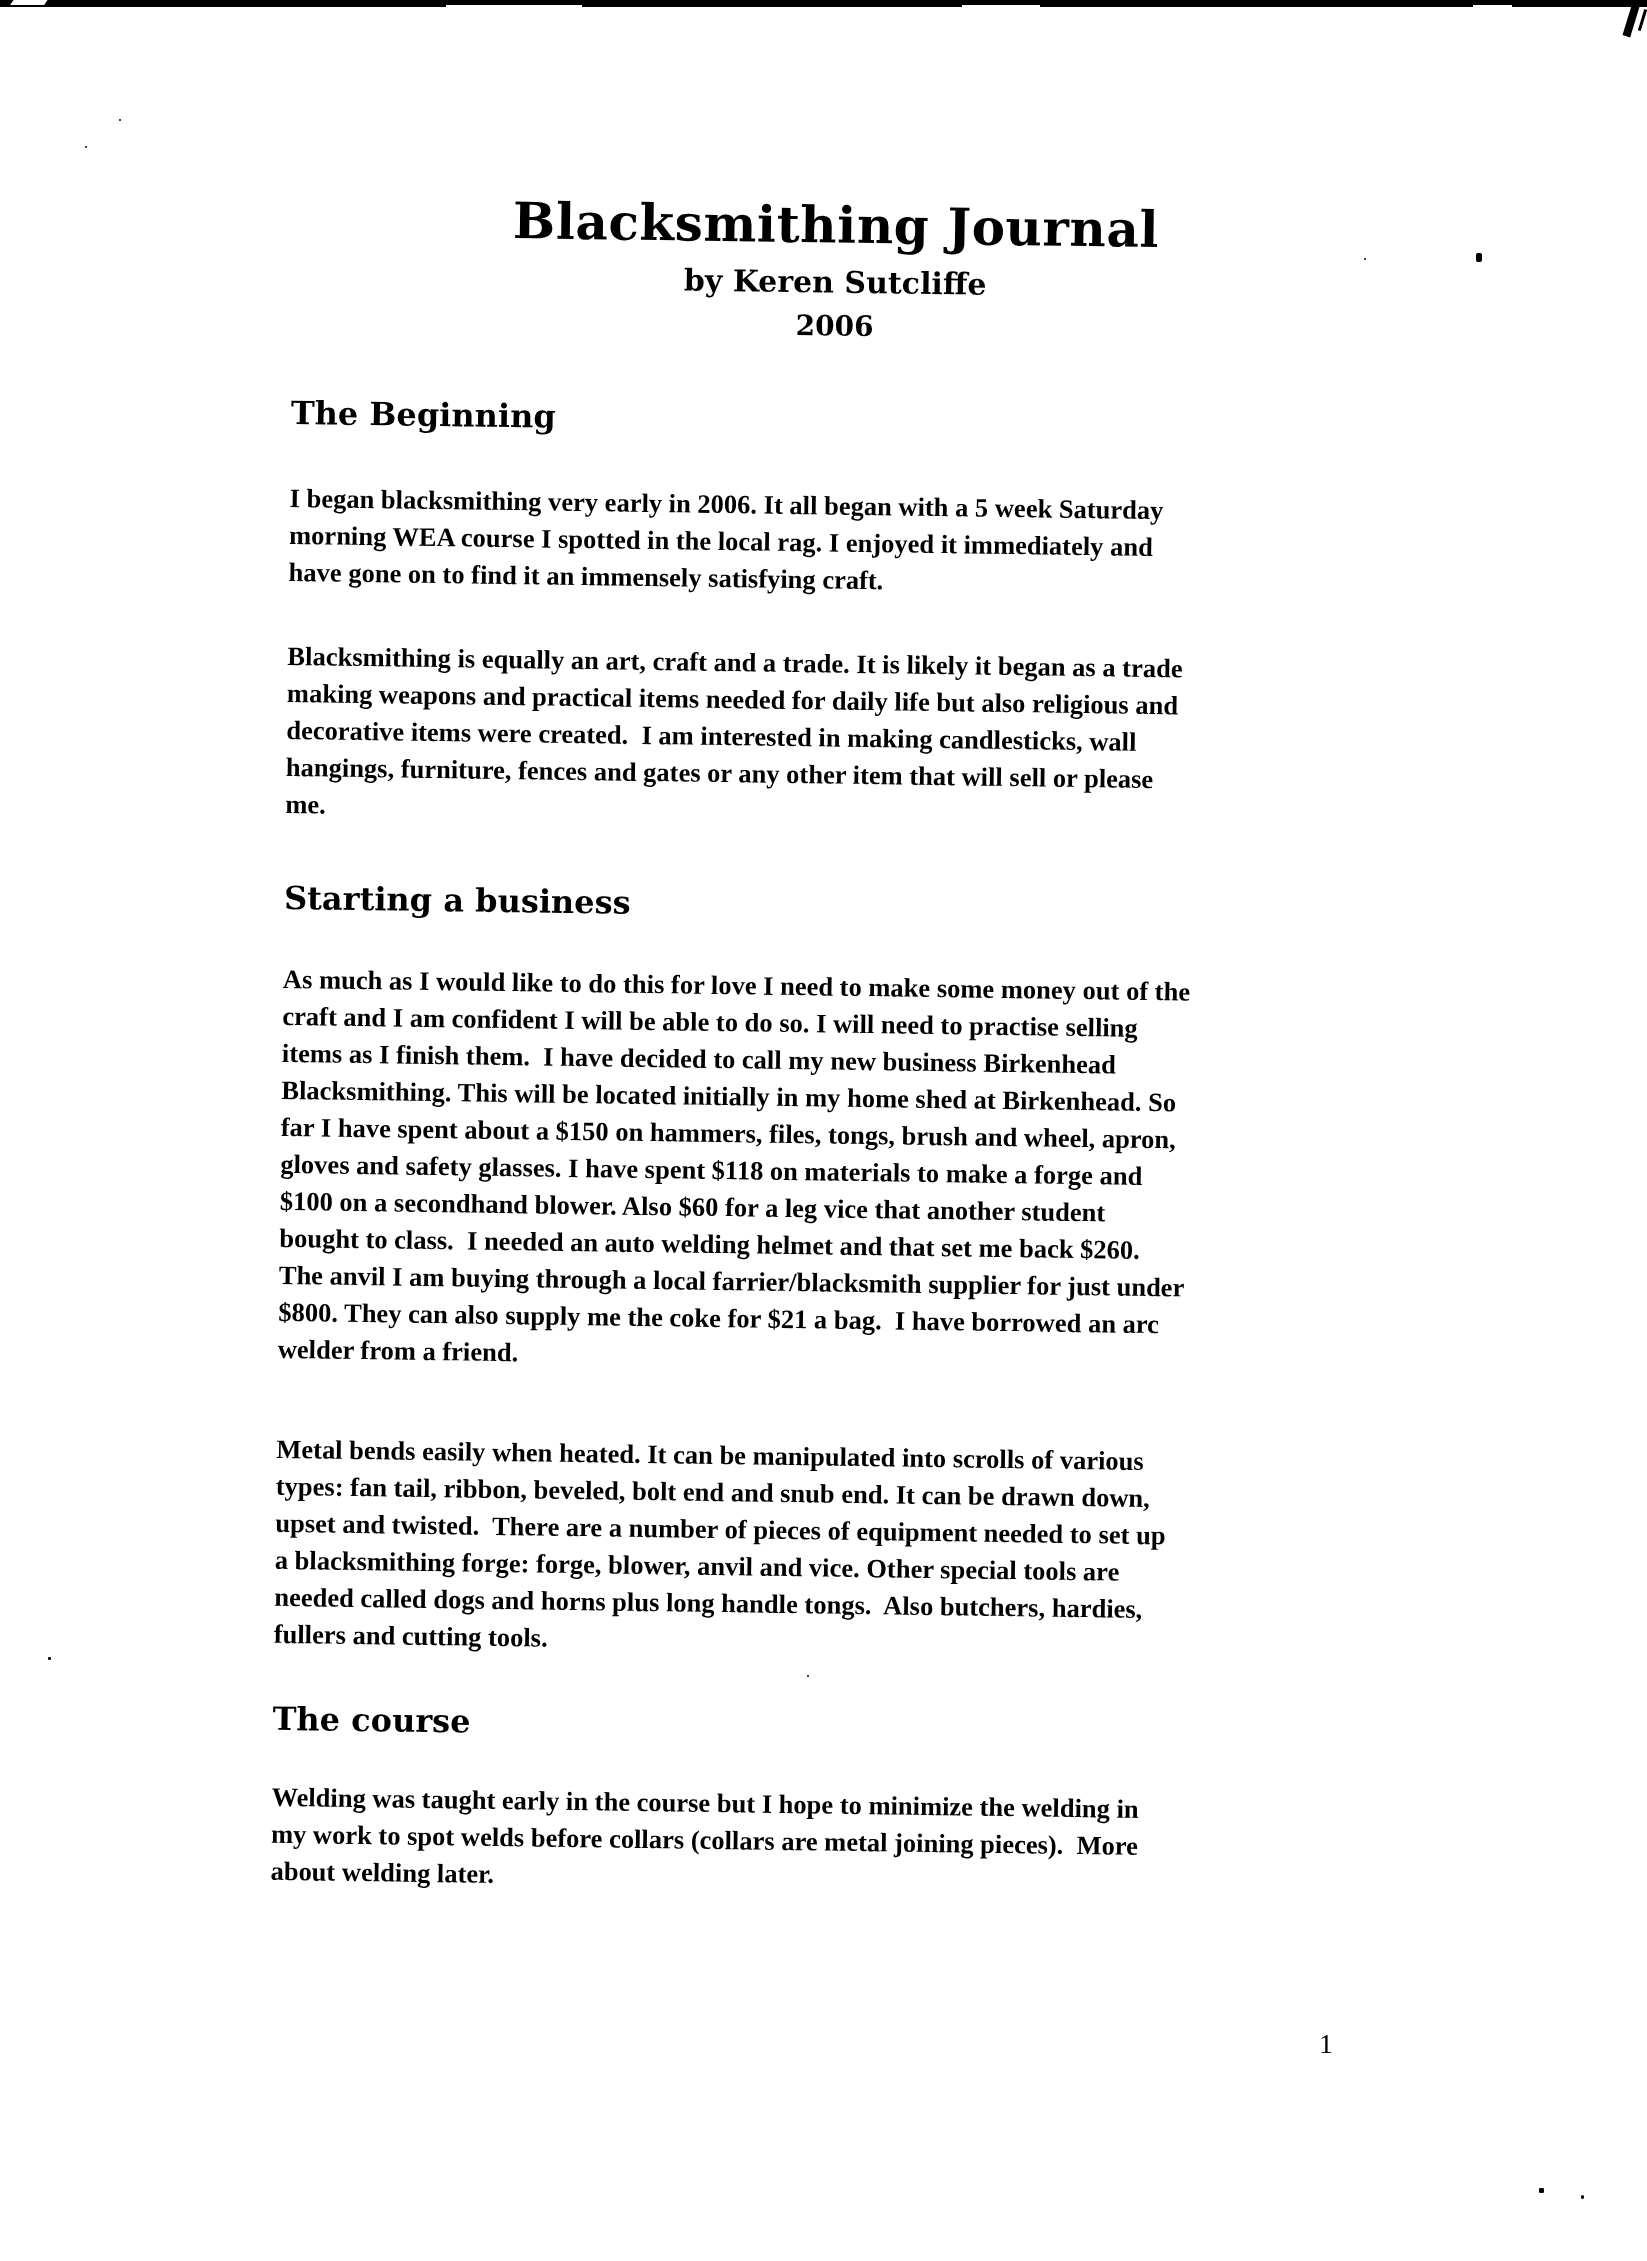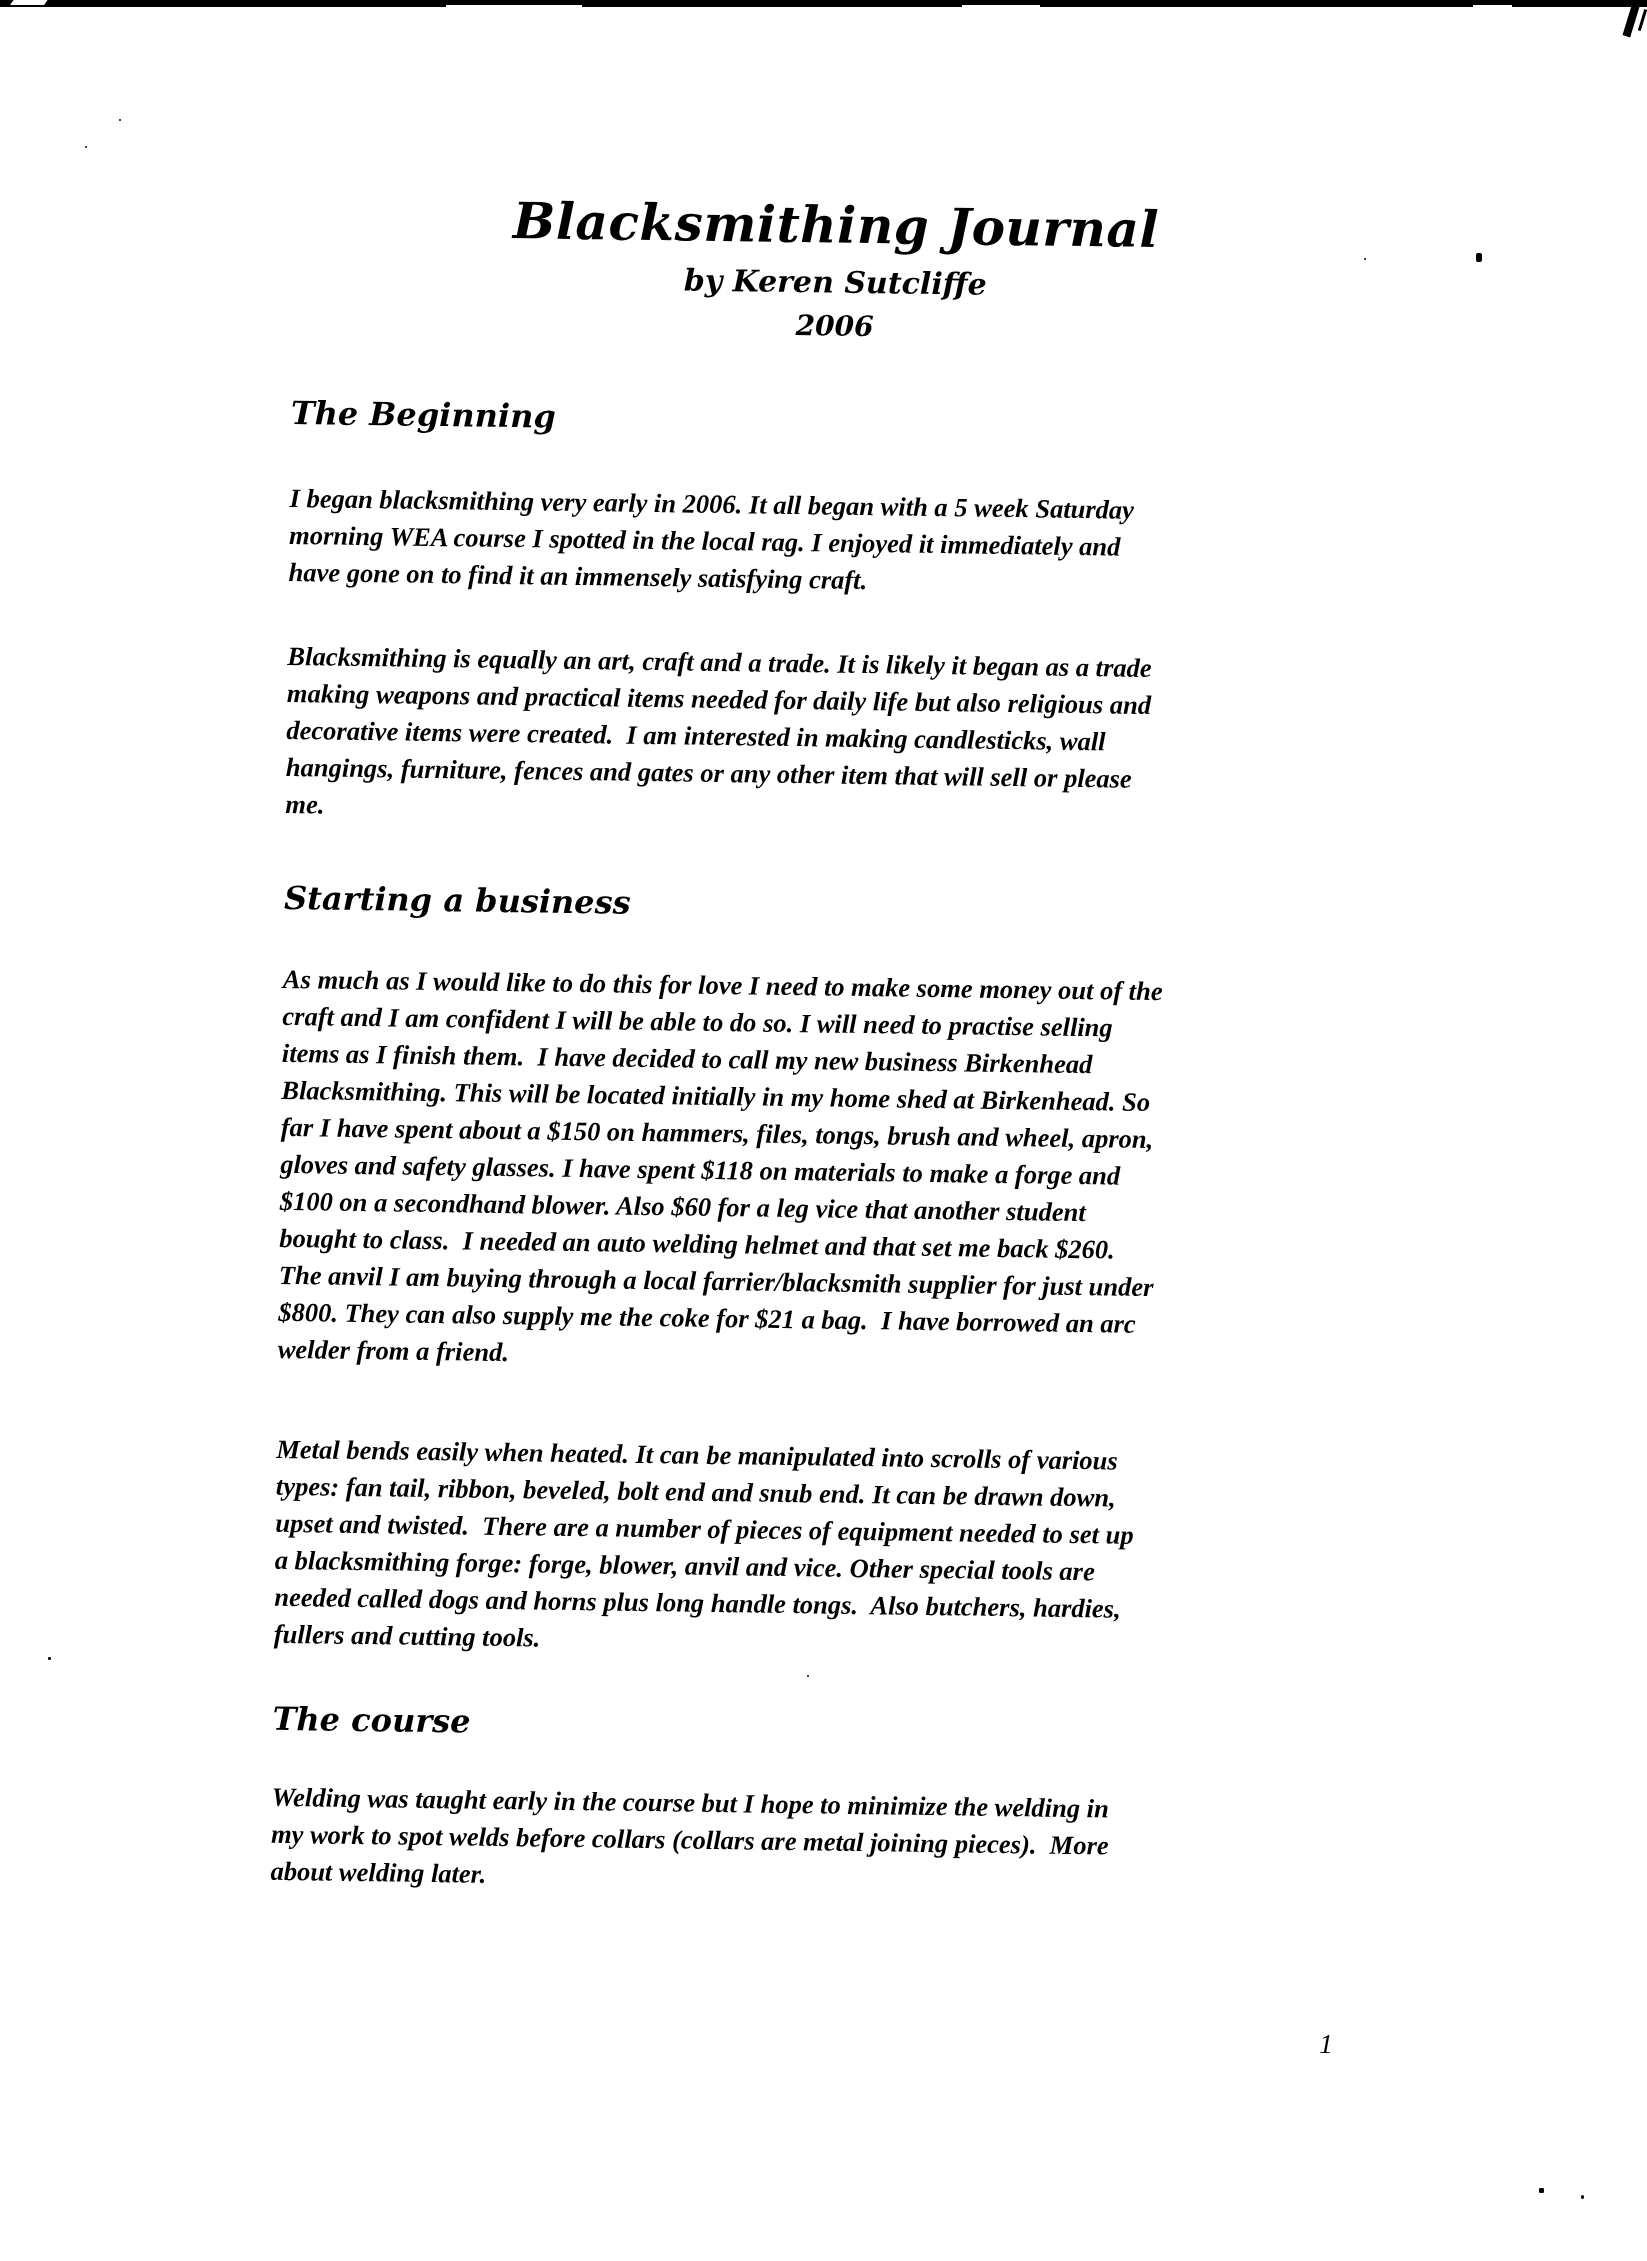--- a/index.html
+++ b/index.html
@@ -4,21 +4,20 @@
 <style>
   html, body { margin: 0; padding: 0; background: #ffffff; }
   .page {
     position: relative;
     width: 1647px;
     height: 2261px;
     background: #ffffff;
     overflow: hidden;
     color: #000;
     font-family: "Liberation Serif", serif;
-    font-style: italic;
   }
 
   
   .scan-band {
     position: absolute; top: 0; left: 0;
     width: 1647px; height: 7px;
     background: #000;
   }
   .band-nick { position: absolute; background: #fff; }
   .nick-1 { top: 0; left: 11.6px;  width: 34px;  height: 4.5px; transform: skewX(-35deg); }

